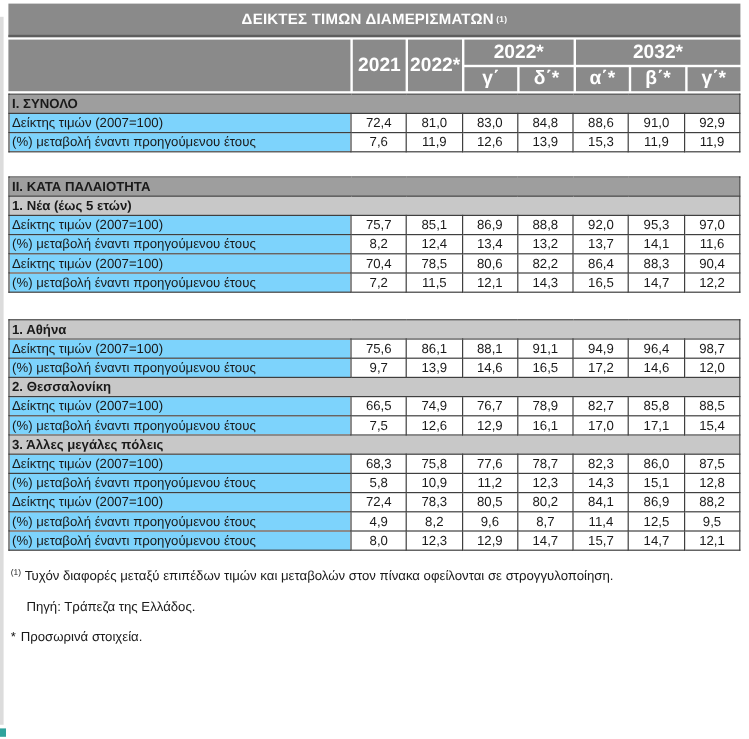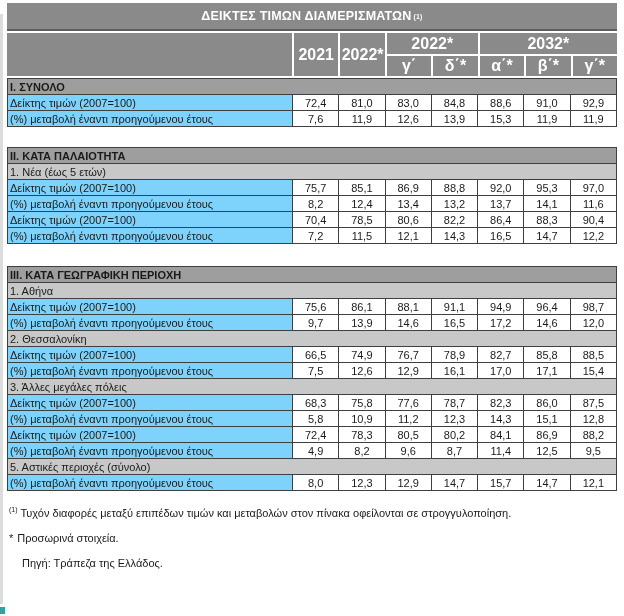--- a/index.html
+++ b/index.html
@@ -42,21 +42,21 @@
   table.block.gap-b{margin-top:22px;}
   table.block td{
     height:15px;border:1px solid var(--grid-border);
     font-size:11px;padding:0 2px;white-space:nowrap;overflow:hidden;
   }
   td.sec{
     background:var(--section-bg);font-weight:bold;
     padding-left:8px;font-size:11.5px;
   }
   td.sub{
-    background:var(--subsection-bg);font-weight:normal;padding-left:17px;
+    background:var(--subsection-bg);font-weight:bold;padding-left:17px;
   }
   td.rlabel{padding-left:25px;background:#7dd3fc;}
   td.val{text-align:center;background:#ffffff;}
   
   .footnotes{margin-top:15px;padding-left:2px;}
   .fn{margin-top:13px;font-size:11px;color:#1a1a1a;}
   .fn:first-child{margin-top:0;}
   .fn sup{font-size:7px;vertical-align:super;margin-right:3px;}
   .fn .mark{margin-right:4px;}
   .fn.src{padding-left:13px;}
@@ -191,23 +191,20 @@
           <col>
           <col>
           <col>
           <col>
           <col>
           <col>
           <col>
         </colgroup>
         <tbody>
           <tr>
-            <td colspan="8" class="sec">III. ΚΑΤΑ ΓΕΩΓΡΑΦΙΚΗ ΠΕΡΙΟΧΗ</td>
-          </tr>
-          <tr>
             <td colspan="8" class="sub">1. Αθήνα</td>
           </tr>
           <tr>
             <td class="rlabel">Δείκτης τιμών (2007=100)</td>
             <td class="val">75,6</td>
             <td class="val">86,1</td>
             <td class="val">88,1</td>
             <td class="val">91,1</td>
             <td class="val">94,9</td>
             <td class="val">96,4</td>
@@ -283,35 +280,32 @@
             <td class="rlabel">(%) μεταβολή έναντι προηγούμενου έτους</td>
             <td class="val">4,9</td>
             <td class="val">8,2</td>
             <td class="val">9,6</td>
             <td class="val">8,7</td>
             <td class="val">11,4</td>
             <td class="val">12,5</td>
             <td class="val">9,5</td>
           </tr>
           <tr>
-            <td colspan="8" class="sub">5. Αστικές περιοχές (σύνολο)</td>
-          </tr>
-          <tr>
             <td class="rlabel">(%) μεταβολή έναντι προηγούμενου έτους</td>
             <td class="val">8,0</td>
             <td class="val">12,3</td>
             <td class="val">12,9</td>
             <td class="val">14,7</td>
             <td class="val">15,7</td>
             <td class="val">14,7</td>
             <td class="val">12,1</td>
           </tr>
         </tbody>
       </table>
     </div>
 
   <div class="footnotes">
     <div class="fn"><sup>(1)</sup><span>Τυχόν διαφορές μεταξύ επιπέδων τιμών και μεταβολών στον πίνακα οφείλονται σε στρογγυλοποίηση.</span></div>
+    <div class="fn src"><span>Πηγή: Τράπεζα της Ελλάδος.</span></div>
     <div class="fn"><span class="mark">*</span><span>Προσωρινά στοιχεία.</span></div>
-    <div class="fn src"><span>Πηγή: Τράπεζα της Ελλάδος.</span></div>
   </div>
 
 </div>
 
 </body></html>

